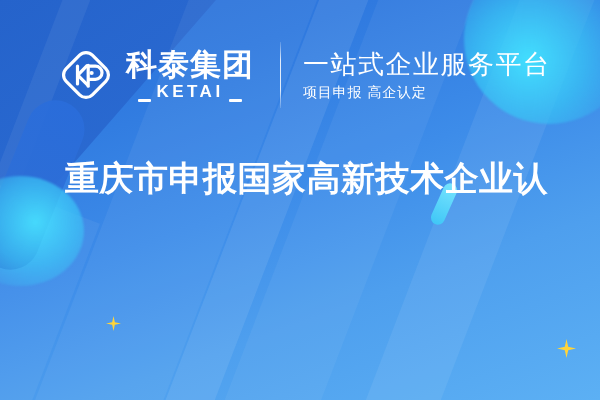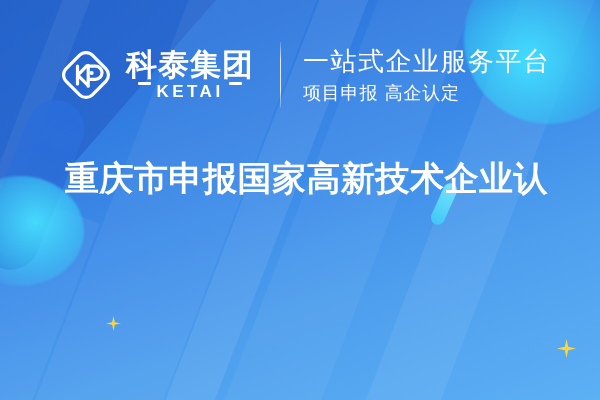--- a/index.html
+++ b/index.html
@@ -139,21 +139,21 @@
     font-family: "DejaVu Sans", "Liberation Sans", sans-serif;
     font-size: 31px;
     font-weight: 700;
     color: #ffffff;
     letter-spacing: 1px;
     line-height: 1.06;
     white-space: nowrap;
   }
   .logo-en-row {
     display: flex;
-    align-items: flex-start;
+    align-items: flex-end;
     gap: 5px;
     margin-top: 1px;
   }
   .logo-rule {
     display: block;
     width: 13px;
     height: 3px;
     background: #ffffff;
     border-radius: 1px;
   }
@@ -182,21 +182,21 @@
     font-family: "DejaVu Sans", "Liberation Sans", sans-serif;
     font-size: 26px;
     font-weight: 400;
     color: #ffffff;
     letter-spacing: 1.5px;
     line-height: 1.18;
     white-space: nowrap;
   }
   .slogan-sub {
     font-family: "DejaVu Sans", "Liberation Sans", sans-serif;
-    font-size: 18px;
+    font-size: 14px;
     font-weight: 400;
     color: #ffffff;
     letter-spacing: .8px;
     line-height: 1.3;
     margin-top: 4px;
     white-space: nowrap;
   }
 
   
 

